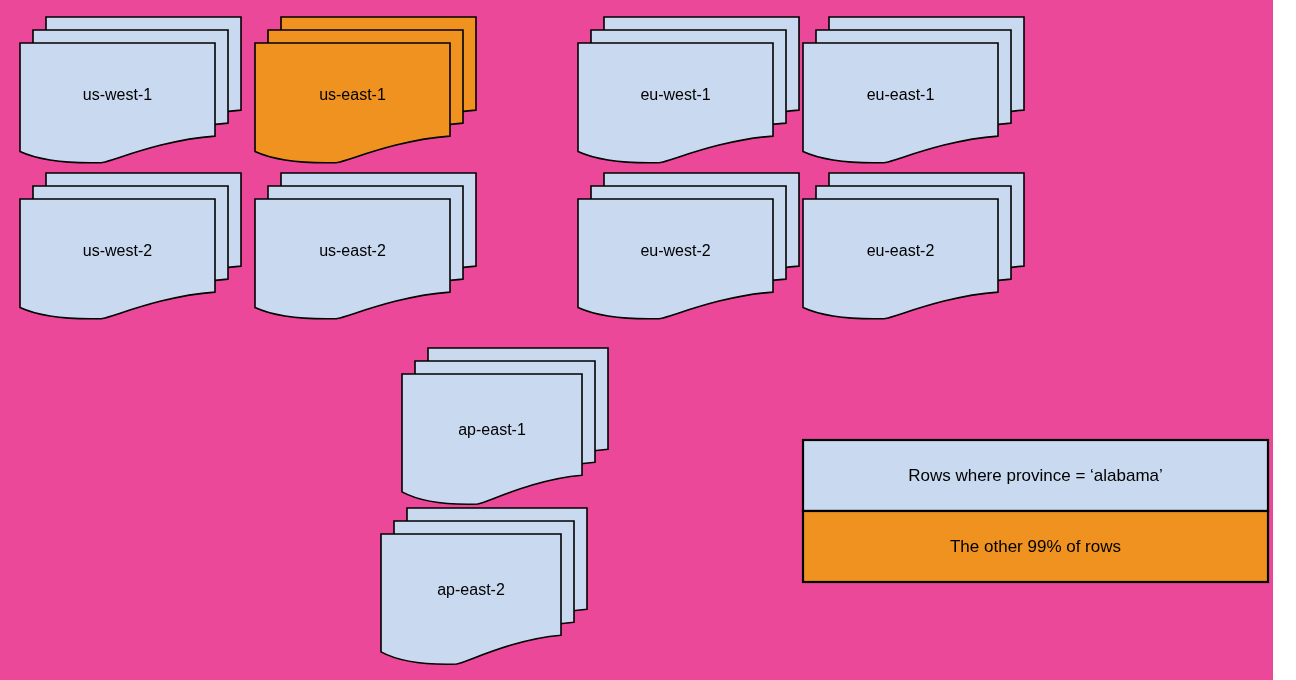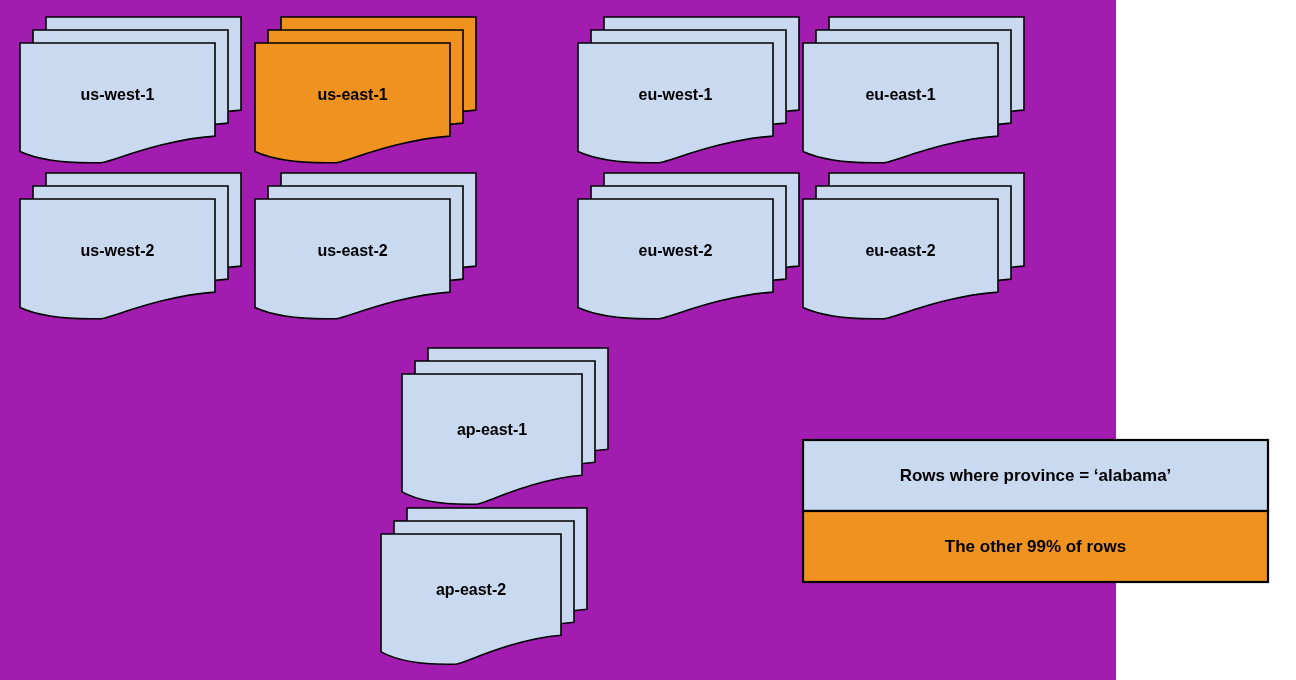--- a/index.html
+++ b/index.html
@@ -8,24 +8,23 @@
     background: #ffffff;
   }
   body {
     width: 1296px;
     height: 680px;
     font-family: "Liberation Sans", sans-serif;
     overflow: hidden;
   }
   #canvas {
     position: relative;
-    width: 1116px;
+    width: 1273px;
     height: 680px;
-    background: #a21caf;
-    font-weight: bold;
+    background: #ec4899;
   }
   #diagram-svg {
     position: absolute;
     left: 0;
     top: 0;
     width: 1296px;
     height: 680px;
     display: block;
   }
   .doc-shape {

